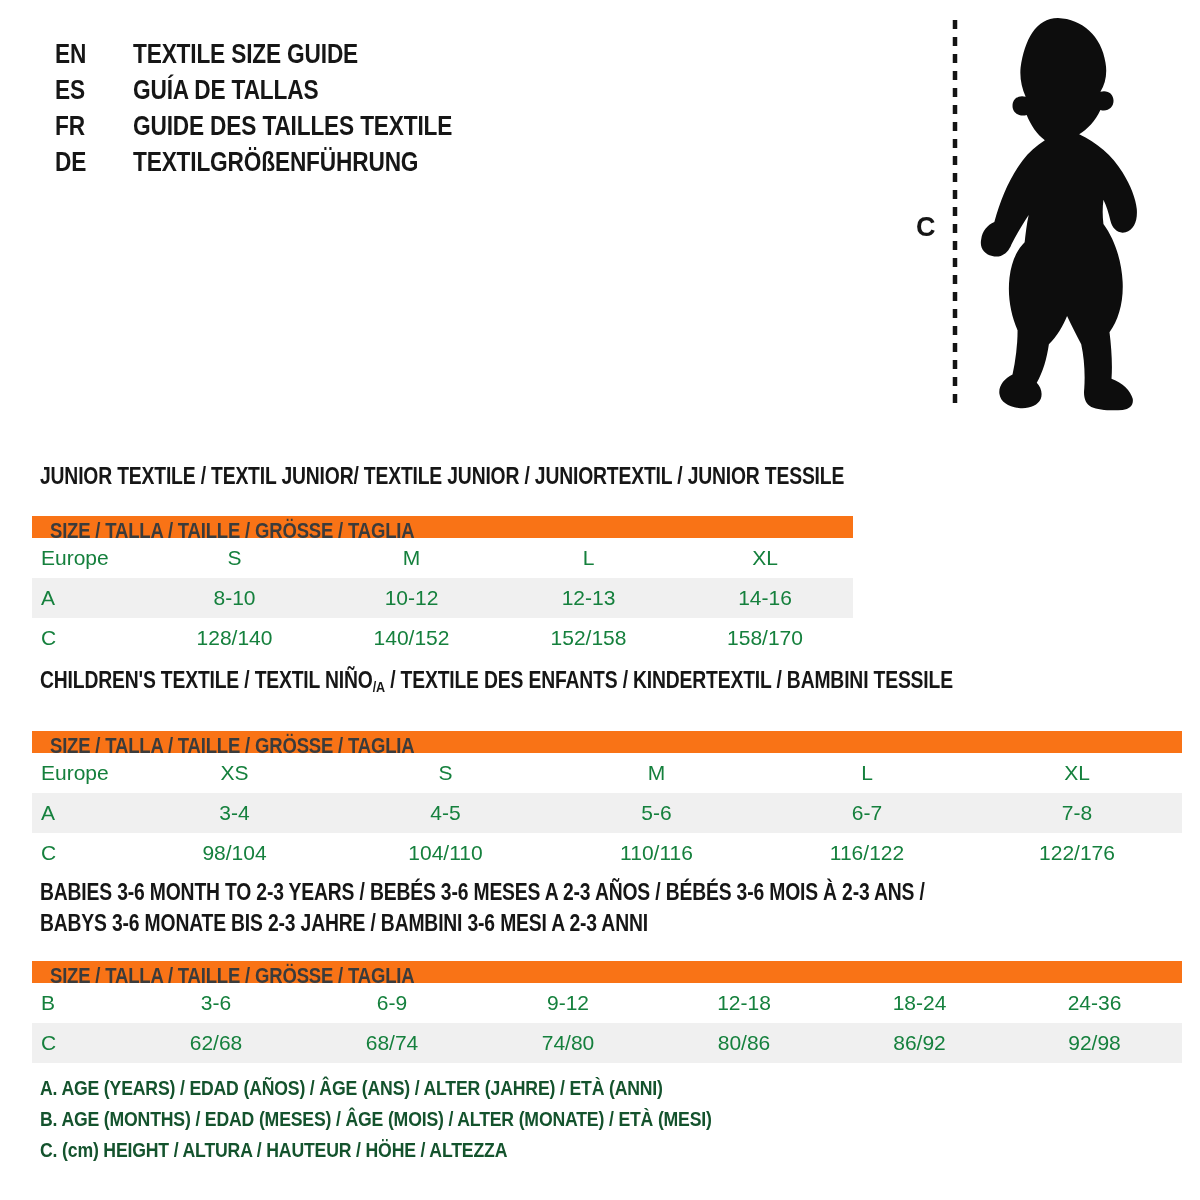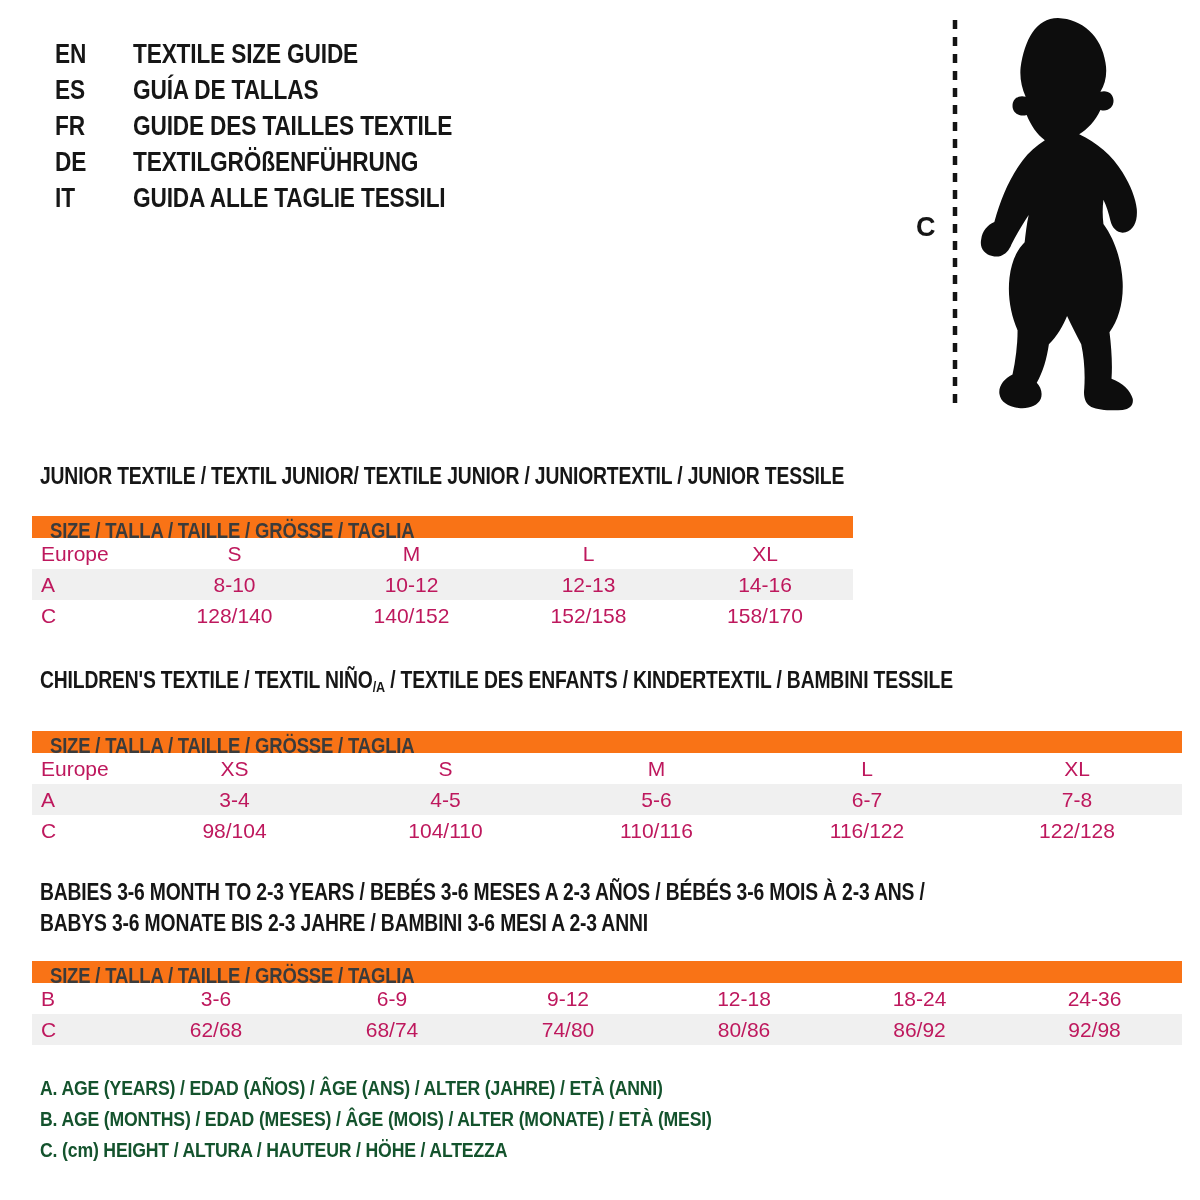--- a/index.html
+++ b/index.html
@@ -26,21 +26,21 @@
   .sec-title{font-weight:bold;font-size:23px;line-height:24px;color:#161616;
              padding-left:8px;margin:0;}
   .sec-title .sub-small{font-size:15px;vertical-align:-4px;}
   .babies-title{line-height:31px;}
   .size-bar{background:#f97316;height:22px;line-height:29px;padding-left:18px;
             font-weight:bold;font-size:22px;color:#3b3b3b;}
   .mt-junior{margin-top:28px;}
   .mt-children{margin-top:32px;}
   .mt-babies{margin-top:22px;}
   table{border-collapse:collapse;table-layout:fixed;width:100%;}
-  td{height:31px;font-size:21px;text-align:center;padding:0;color:#be185d;}
+  td{height:40px;font-size:21px;text-align:center;padding:0;color:#15803d;}
   td.lbl{text-align:left;padding-left:9px;}
   tr.stripe{background:#f0f0f0;}
   
   .legend{position:absolute;left:40px;top:1072px;}
   .legend-line{font-weight:bold;font-size:21px;line-height:31px;color:#14532d;}
 </style>
 </head>
 <body>
 
 <div class="page">
@@ -54,24 +54,20 @@
       <span class="lang-code"><span class="cond">ES</span></span>
       <span class="cond">GUÍA DE TALLAS</span>
     </div>
     <div class="lang-row">
       <span class="lang-code"><span class="cond">FR</span></span>
       <span class="cond">GUIDE DES TAILLES TEXTILE</span>
     </div>
     <div class="lang-row">
       <span class="lang-code"><span class="cond">DE</span></span>
       <span class="cond">TEXTILGRÖßENFÜHRUNG</span>
-    </div>
-    <div class="lang-row">
-      <span class="lang-code"><span class="cond">IT</span></span>
-      <span class="cond">GUIDA ALLE TAGLIE TESSILI</span>
     </div>
   </div>
 
   <svg class="dash-line" viewBox="0 0 8 390" aria-hidden="true">
     <line x1="4" y1="0" x2="4" y2="390" stroke="#141414" stroke-width="4.5" stroke-dasharray="9 8"></line>
   </svg>
   <div class="c-label">C</div>
   <svg class="baby" viewBox="0 0 172 392" aria-hidden="true">
     <path fill="#0d0d0d" d="
       M84 2
@@ -187,21 +183,21 @@
         <td>5-6</td>
         <td>6-7</td>
         <td>7-8</td>
       </tr>
       <tr>
         <td class="lbl">C</td>
         <td>98/104</td>
         <td>104/110</td>
         <td>110/116</td>
         <td>116/122</td>
-        <td>122/128</td>
+        <td>122/176</td>
       </tr>
     </tbody>
       </table>
   </section>
 
   <section class="sec sec-babies">
     <h2 class="sec-title babies-title"><span class="cond">BABIES 3-6 MONTH TO 2-3 YEARS / BEBÉS 3-6 MESES A 2-3 AÑOS / BÉBÉS 3-6 MOIS À 2-3 ANS /</span><br>
     <span class="cond">BABYS 3-6 MONATE BIS 2-3 JAHRE / BAMBINI 3-6 MESI A 2-3 ANNI</span></h2>
     <div class="size-bar mt-babies">
       <span class="cond">SIZE / TALLA / TAILLE / GRÖSSE / TAGLIA</span>

